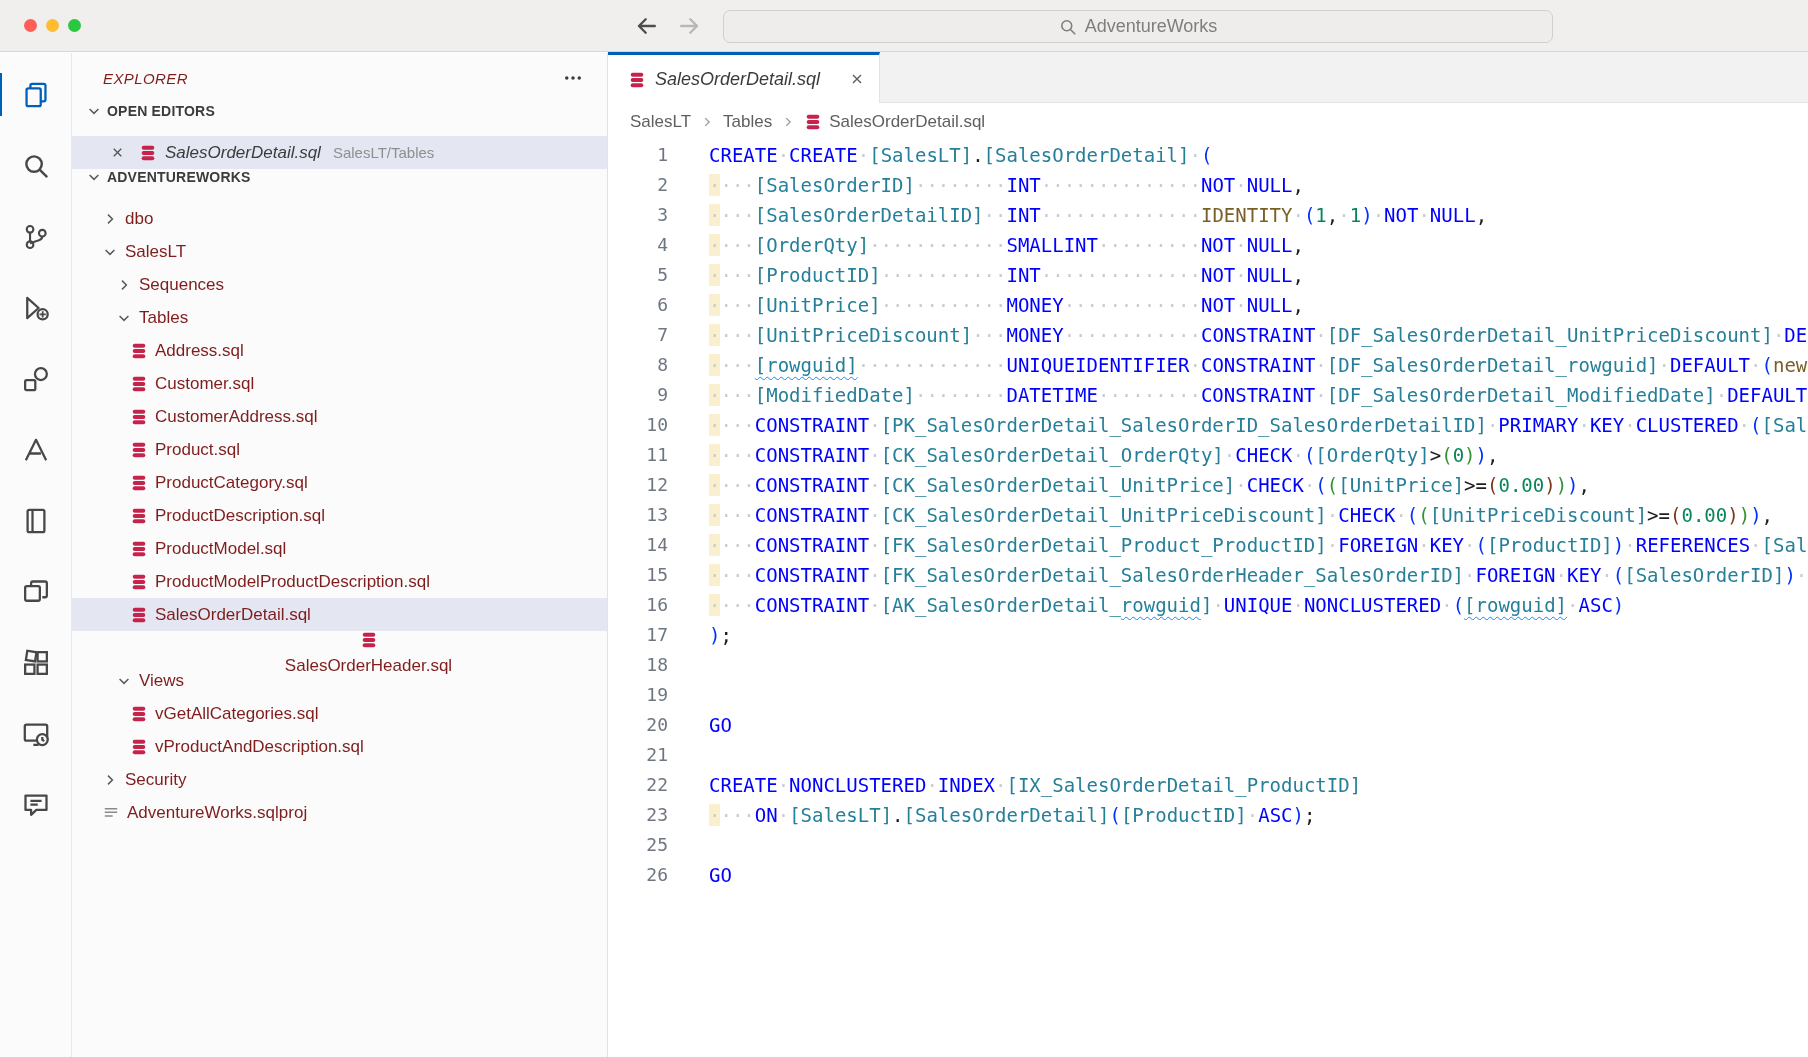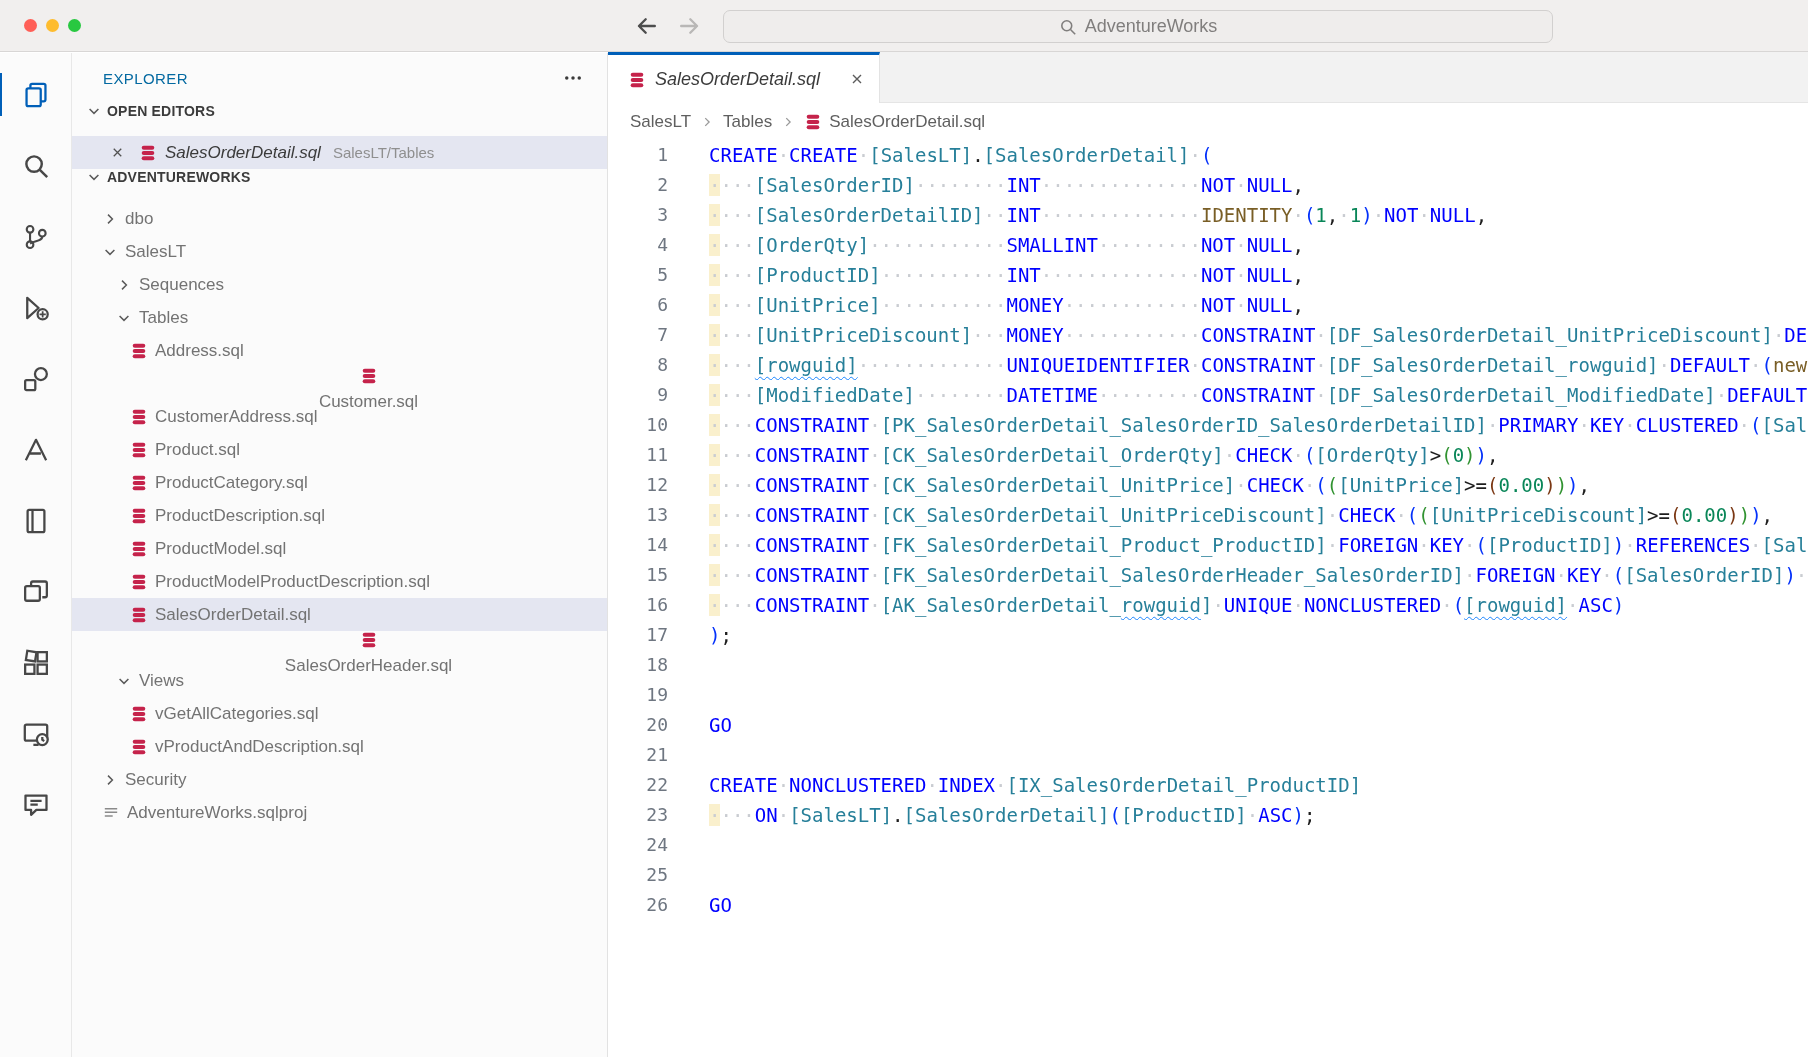--- a/index.html
+++ b/index.html
@@ -34,38 +34,38 @@
              color:#474747; cursor:pointer; }
   .ab-icon { display:flex; }
   .ab-icon svg { width:28px; height:28px; }
   .ab-item.active { color:var(--accent); }
   .ab-item.active::before { content:""; position:absolute; left:0; top:14px; width:2.5px; height:43px; background:var(--accent); }
 
   
   .sidebar { position:absolute; left:72px; top:53px; width:536px; height:1004px; background:#fbfbfb;
              border-right:1px solid #e2e2e2; font-size:17px; overflow:hidden; }
   .sb-top { height:50px; display:flex; align-items:center; padding:0 24px 0 31px; }
-  .sb-title { font-size:15px; letter-spacing:.4px; color:#0369a1; }
+  .sb-title { font-size:15px; letter-spacing:.4px; color:#7f1d1d;font-style:italic; }
   .sb-more { margin-left:auto; display:flex; color:#3b3b3b; cursor:pointer; }
   .sb-more svg { width:20px; height:20px; }
   .sec-header { height:33px; display:flex; padding-left:14px; gap:5px; font-size:14px;
                 font-weight:700; color:#3b3b3b; letter-spacing:.2px; cursor:pointer; }
   .chev { display:flex; width:16px; height:16px; color:#5a5a5a; flex:none; }
   .chev svg { width:16px; height:16px; }
   .dbicon { display:flex; width:18px; height:18px; color:var(--database-icon); flex:none; }
   .dbicon svg { width:18px; height:18px; }
   .projicon { display:flex; width:18px; height:18px; color:#8a8a8a; flex:none; }
   .projicon svg { width:18px; height:18px; }
   .oe-item { height:33px; display:flex; align-items:center; background:var(--selection-bg); padding-left:38px; cursor:pointer; }
   .oe-close { display:flex; width:16px; color:#525252; cursor:pointer; }
   .oe-close svg { width:15px; height:15px; }
   .oe-item .dbicon { margin-left:13px; }
   .oe-name { font-style:italic; margin-left:8px; color:#3b3b3b; }
   .oe-detail { margin-left:12px; font-size:15px; color:#8f8f8f; }
-  .tree-row { height:33px; display:flex; align-items:center; gap:7px; color:#737373; cursor:pointer; }
+  .tree-row { height:33px; display:flex; align-items:center; gap:7px; color:#7f1d1d; cursor:pointer; }
   .tree-row.selected { background:var(--selection-bg); }
 
   
   .editor { position:absolute; left:608px; top:52px; width:1200px; height:1005px; background:#fff; }
   .tabstrip { height:51px; background:#f2f2f2; display:flex; border-bottom:1px solid #e5e5e5; }
   .tab { position:relative; width:272px; margin-bottom:-1px; background:#fff; border-right:1px solid #e3e3e3;
          border-top:3px solid var(--accent); display:flex; align-items:center; padding:0 14px 0 20px; cursor:pointer; }
   .tabdb svg { width:20px; height:20px; }
   .tab-title { font-style:italic; font-size:18px; color:#3b3b3b; margin-left:9px; }
   .tab-close { margin-left:auto; display:flex; color:#5c5c5c; cursor:pointer; }
@@ -307,21 +307,21 @@
         <div class="tree-row" style="padding-left: 58px;">
           <span class="dbicon">
             <svg viewBox="0 0 16 16" fill="currentColor">
               <rect x="2.4" y="1.6" width="11.2" height="3.6" rx="1.8"></rect>
               <rect x="2.4" y="6.2" width="11.2" height="3.6" rx="1.8"></rect>
               <rect x="2.4" y="10.8" width="11.2" height="3.6" rx="1.8"></rect>
             </svg>
           </span>
           <span class="tree-label">Address.sql</span>
         </div>
-        <div class="tree-row" style="padding-left: 58px; flex-direction: column;">
+        <div class="tree-row" style="padding-left: 58px;">
           <span class="dbicon">
             <svg viewBox="0 0 16 16" fill="currentColor">
               <rect x="2.4" y="1.6" width="11.2" height="3.6" rx="1.8"></rect>
               <rect x="2.4" y="6.2" width="11.2" height="3.6" rx="1.8"></rect>
               <rect x="2.4" y="10.8" width="11.2" height="3.6" rx="1.8"></rect>
             </svg>
           </span>
           <span class="tree-label">Customer.sql</span>
         </div>
         <div class="tree-row" style="padding-left: 58px;">
@@ -514,19 +514,18 @@
         <div class="line"><div class="ln">14</div><div class="lc"><span class="tk ws wsh">·</span><span class="tk ws">···</span><span class="tk k">CONSTRAINT</span><span class="tk ws">·</span><span class="tk id">[FK_SalesOrderDetail_Product_ProductID]</span><span class="tk ws">·</span><span class="tk k">FOREIGN</span><span class="tk ws">·</span><span class="tk k">KEY</span><span class="tk ws">·</span><span class="tk b1">(</span><span class="tk id">[ProductID]</span><span class="tk b1">)</span><span class="tk ws">·</span><span class="tk k">REFERENCES</span><span class="tk ws">·</span><span class="tk id">[SalesLT]</span></div></div>
         <div class="line"><div class="ln">15</div><div class="lc"><span class="tk ws wsh">·</span><span class="tk ws">···</span><span class="tk k">CONSTRAINT</span><span class="tk ws">·</span><span class="tk id">[FK_SalesOrderDetail_SalesOrderHeader_SalesOrderID]</span><span class="tk ws">·</span><span class="tk k">FOREIGN</span><span class="tk ws">·</span><span class="tk k">KEY</span><span class="tk ws">·</span><span class="tk b1">(</span><span class="tk id">[SalesOrderID]</span><span class="tk b1">)</span><span class="tk ws">·</span><span class="tk k">REFERENCES</span></div></div>
         <div class="line"><div class="ln">16</div><div class="lc"><span class="tk ws wsh">·</span><span class="tk ws">···</span><span class="tk k">CONSTRAINT</span><span class="tk ws">·</span><span class="tk id">[AK_SalesOrderDetail_</span><span class="tk id sq">rowguid</span><span class="tk id">]</span><span class="tk ws">·</span><span class="tk k">UNIQUE</span><span class="tk ws">·</span><span class="tk k">NONCLUSTERED</span><span class="tk ws">·</span><span class="tk b1">(</span><span class="tk id sq">[rowguid]</span><span class="tk ws">·</span><span class="tk k">ASC</span><span class="tk b1">)</span></div></div>
         <div class="line"><div class="ln">17</div><div class="lc"><span class="tk b1">)</span><span class="tk p">;</span></div></div>
         <div class="line"><div class="ln">18</div><div class="lc"></div></div>
         <div class="line"><div class="ln">19</div><div class="lc"></div></div>
         <div class="line"><div class="ln">20</div><div class="lc"><span class="tk k">GO</span></div></div>
         <div class="line"><div class="ln">21</div><div class="lc"></div></div>
         <div class="line"><div class="ln">22</div><div class="lc"><span class="tk k">CREATE</span><span class="tk ws">·</span><span class="tk k">NONCLUSTERED</span><span class="tk ws">·</span><span class="tk k">INDEX</span><span class="tk ws">·</span><span class="tk id">[IX_SalesOrderDetail_ProductID]</span></div></div>
         <div class="line"><div class="ln">23</div><div class="lc"><span class="tk ws wsh">·</span><span class="tk ws">···</span><span class="tk k">ON</span><span class="tk ws">·</span><span class="tk id">[SalesLT]</span><span class="tk p">.</span><span class="tk id">[SalesOrderDetail]</span><span class="tk b1">(</span><span class="tk id">[ProductID]</span><span class="tk ws">·</span><span class="tk k">ASC</span><span class="tk b1">)</span><span class="tk p">;</span></div></div>
-        <div class="line"><div class="ln">24</div><div class="lc"></div></div>
         <div class="line"><div class="ln">25</div><div class="lc"></div></div>
         <div class="line"><div class="ln">26</div><div class="lc"><span class="tk k">GO</span></div></div>
       </div>
   </div>
 
 </div>
 
 </body></html>

